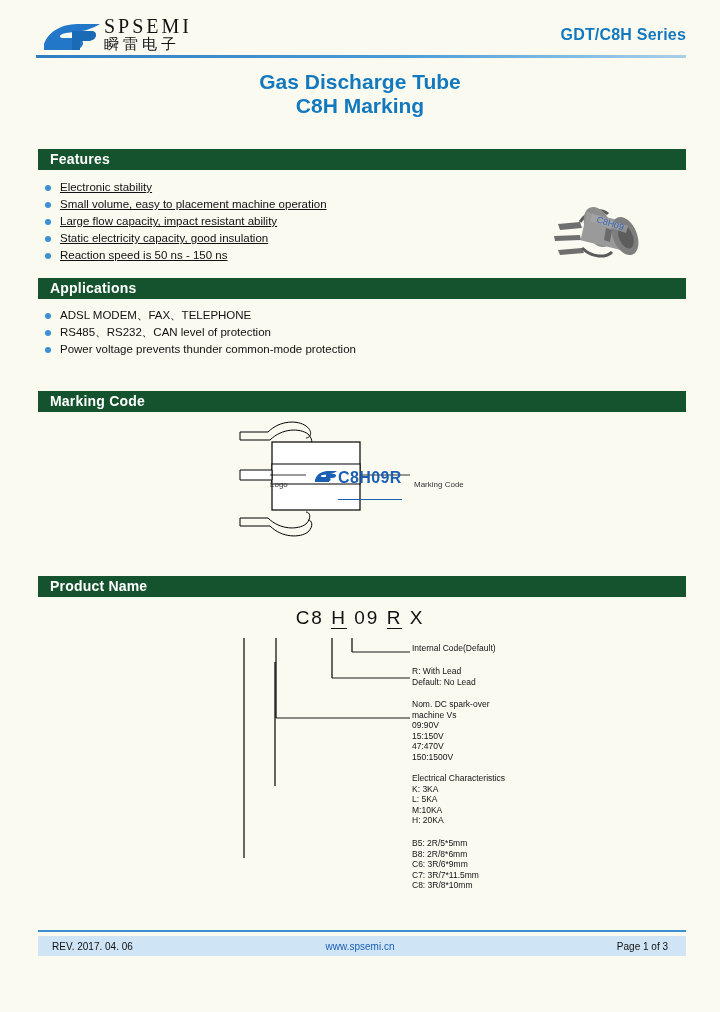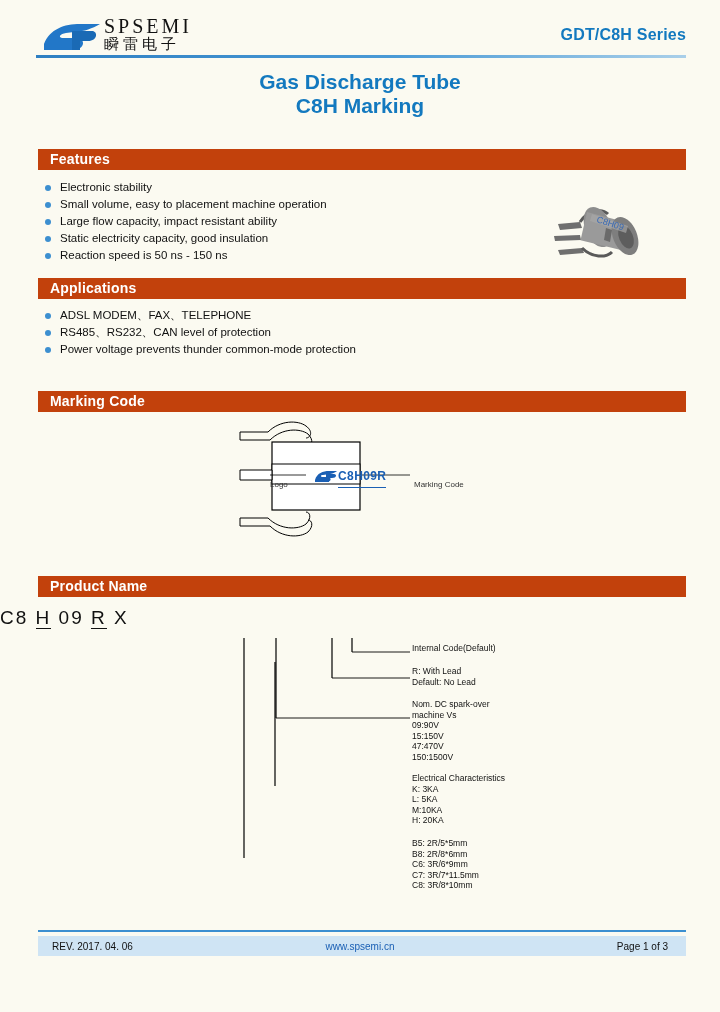--- a/index.html
+++ b/index.html
@@ -89,41 +89,41 @@
     font-weight: bold;
     line-height: 24px;
   }
 
   
   .section-bar {
     position: absolute;
     left: 38px;
     width: 648px;
     height: 21px;
-    background: #c2410c;
+    background: #14532d;
     color: #ffffff;
     font-size: 14px;
     font-weight: bold;
     line-height: 21px;
     padding-left: 12px;
     box-sizing: border-box;
     letter-spacing: 0.2px;
   }
   #bar-features { top: 149px; }
   #bar-applications { top: 278px; }
   #bar-marking { top: 391px; }
   #bar-product { top: 576px; }
 
   
   .bullet-list {
     position: absolute;
     left: 38px;
     width: 500px;
   }
-  #features-list { top: 179px; }
+  #features-list { top: 179px; text-decoration: underline; }
   #applications-list { top: 307px; }
   .bullet-row {
     position: relative;
     height: 17px;
     padding-left: 22px;
     font-size: 11.5px;
     line-height: 17px;
     color: #111;
     white-space: nowrap;
   }
@@ -154,38 +154,39 @@
     position: absolute;
     font-size: 8px;
     color: #333;
     white-space: nowrap;
   }
   #marking-label-logo { left: 40px; top: 62px; padding-left: 20px; }
   #marking-label-code { left: 204px; top: 62px; }
   .marking-code-text {
     position: absolute;
     left: 128px; top: 51px;
-    font-size: 12px;
+    font-size: 16px;
     font-weight: bold;
     color: #1a5fb4;
     letter-spacing: 0.4px;
     border-bottom: 1px solid #1a5fb4;
-    padding-bottom: 4px;
+    padding-bottom: 12px;
   }
   .marking-logo-mini {
     position: absolute;
     left: 104px; top: 52px;
     width: 24px; height: 13px;
   }
 
   
   .pn-code {
     position: absolute;
     left: 0; top: 607px;
     width: 720px;
+    text-align: center;
     font-size: 19px;
     letter-spacing: 2px;
     color: #111;
     font-family: "Liberation Sans", sans-serif;
   }
   .pn-code .u { border-bottom: 1.5px solid #111; }
 
   .pn-lines {
     position: absolute;
     left: 0; top: 600px;

